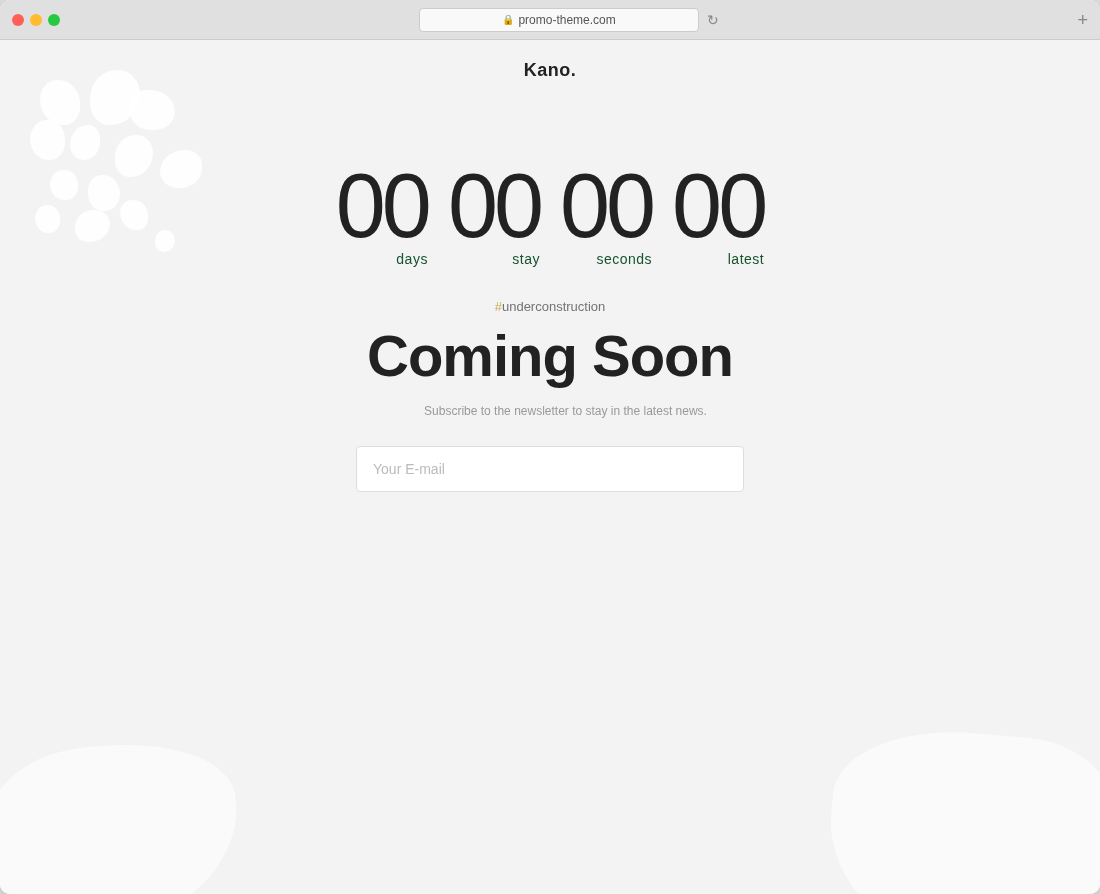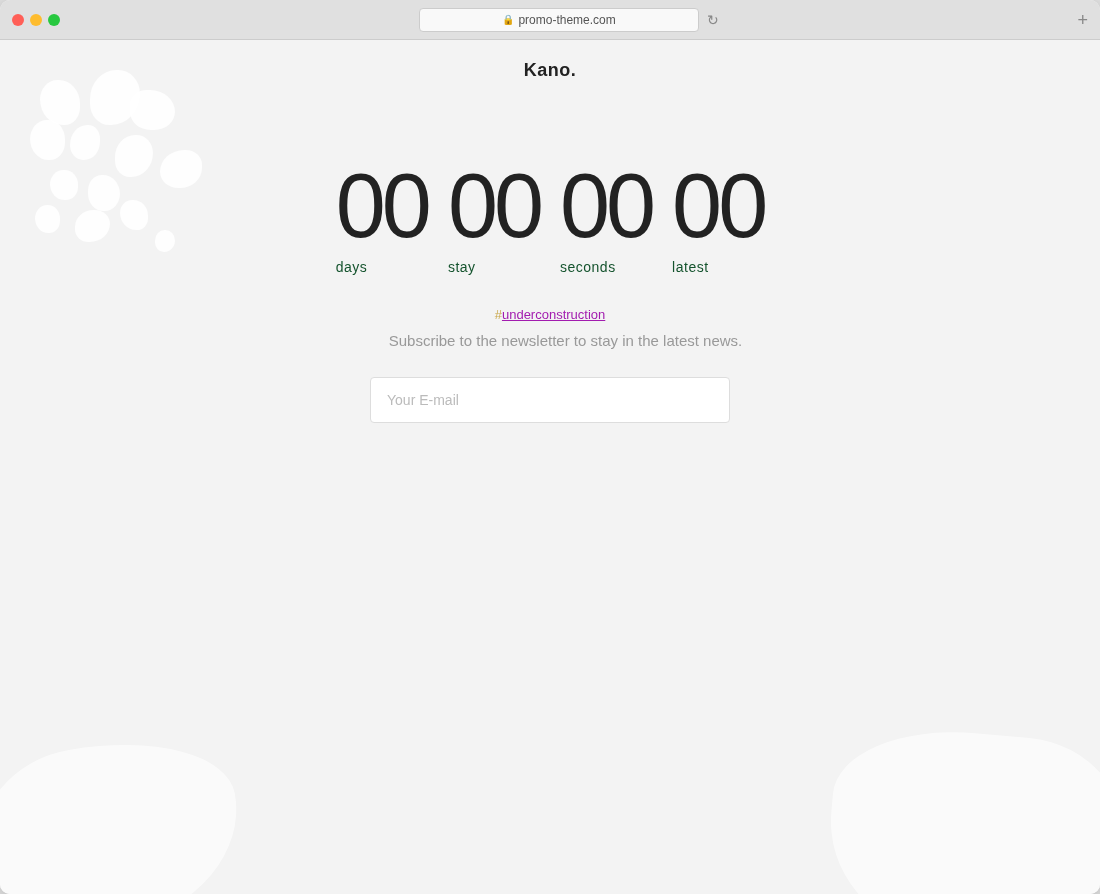--- a/index.html
+++ b/index.html
@@ -167,22 +167,21 @@
     .countdown {
       display: flex;
       gap: 20px;
       align-items: flex-start;
       margin-bottom: 32px;
     }
 
     .countdown-unit {
       display: flex;
       flex-direction: column;
-      align-items: flex-start;
-      gap: 8px;
+      align-items: flex-end;
     }
 
     .countdown-number {
       font-size: 90px;
       font-weight: 200;
       color: #222;
       line-height: 1;
       letter-spacing: -4px;
       font-family: -apple-system, BlinkMacSystemFont, 'Helvetica Neue', Arial, sans-serif;
     }
@@ -200,52 +199,51 @@
       color: #c9a84c;
       margin-bottom: 10px;
       font-weight: 500;
     }
 
     .hashtag-line span.hash {
       color: #c9a84c;
     }
 
     .hashtag-line span.text {
-      color: #a21caf;
-      text-decoration: underline;
+      color: #737373;
     }
 
     
     .coming-soon-title {
       font-size: 58px;
       font-weight: 800;
       color: #222;
       letter-spacing: -1px;
       margin-bottom: 16px;
       line-height: 1.1;
     }
 
     .subscribe-desc {
-      font-size: 15px;
+      font-size: 12px;
       color: #999;
       margin-bottom: 28px;
       font-weight: 400;
       margin-left: 31px;
     }
 
     
     .email-form {
       display: flex;
       flex-direction: column;
       align-items: center;
       gap: 16px;
     }
 
     .email-input-wrapper {
-      width: 360px;
+      width: 388px;
       text-decoration: underline;
     }
 
     .email-input {
       width: 100%;
       height: 46px;
       border: 1px solid #ddd;
       border-radius: 4px;
       background: #fff;
       padding: 0 16px;
@@ -344,20 +342,21 @@
         <div class="countdown-unit">
           <span class="countdown-number">00</span>
           <span class="countdown-label">latest</span>
         </div>
       </div>
 
       <div class="hashtag-line">
         <span class="hash">#</span><span class="text">underconstruction</span>
       </div>
 
+      <h1 class="coming-soon-title">Coming Soon</h1>
 
       <p class="subscribe-desc">Subscribe to the newsletter to stay in the latest news.</p>
 
       <div class="email-form">
         <div class="email-input-wrapper">
           <input type="email" class="email-input" placeholder="Your E-mail" style="">
         </div>
       </div>
 
     </main>

